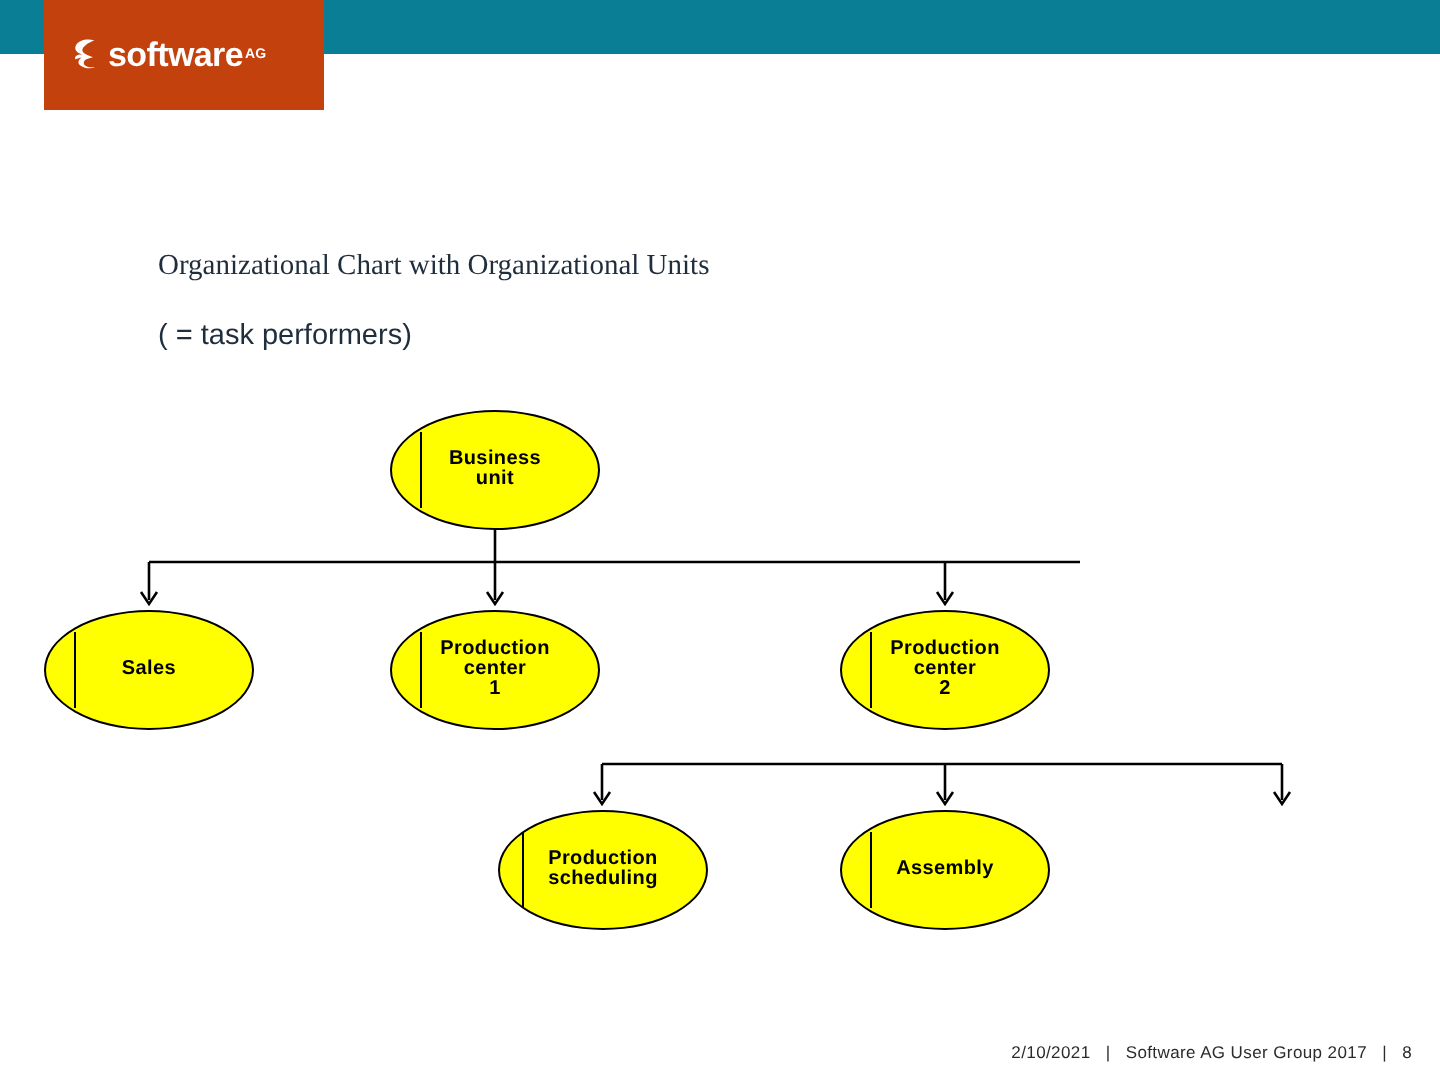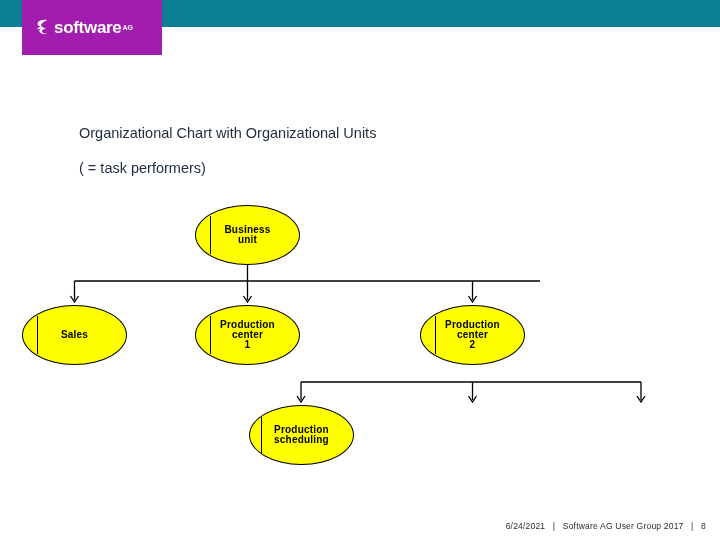--- a/index.html
+++ b/index.html
@@ -26,21 +26,21 @@
     width: 720px;
     height: 27px;
     background: #0a7e95;
   }
   .logo-box {
     position: absolute;
     left: 22px;
     top: 0px;
     width: 140px;
     height: 55px;
-    background: #a21caf;
+    background: #c2410c;
     display: flex;
     align-items: center;
     justify-content: flex-start;
     padding-left: 14px;
     box-sizing: border-box;
   }
   .logo-mark {
     width: 13px;
     height: 17px;
     position: relative;
@@ -72,20 +72,21 @@
     letter-spacing: 0.4px;
     white-space: nowrap;
   }
   .subtitle-1 {
     position: absolute;
     left: 79px;
     top: 125px;
     font-size: 14.5px;
     color: #1f2d3d;
     white-space: nowrap;
+    font-family: Liberation Serif, serif;
   }
   .subtitle-2 {
     position: absolute;
     left: 79px;
     top: 160px;
     font-size: 14.5px;
     color: #1f2d3d;
     white-space: nowrap;
   }
   
@@ -205,23 +206,27 @@
   <div class="node" style="left:420px; top:305px; width:105px; height:60px;">
     <span class="ou-bar"></span>
     <span class="label">Production<br>center<br>2</span>
   </div>
 
   <div class="node overflow" style="left:249px; top:405px; width:105px; height:60px;">
     <span class="ou-bar" style="left:11px;"></span>
     <span class="label">Production<br>scheduling</span>
   </div>
 
+  <div class="node" style="left:420px; top:405px; width:105px; height:60px;">
+    <span class="ou-bar"></span>
+    <span class="label">Assembly</span>
+  </div>
 
 
   <div class="footer">
-    <span>6/24/2021</span>
+    <span>2/10/2021</span>
     <span class="sep">|</span>
     <span>Software AG User Group 2017</span>
     <span class="sep">|</span>
     <span>8</span>
   </div>
 
 </div>
 
 </body></html>

